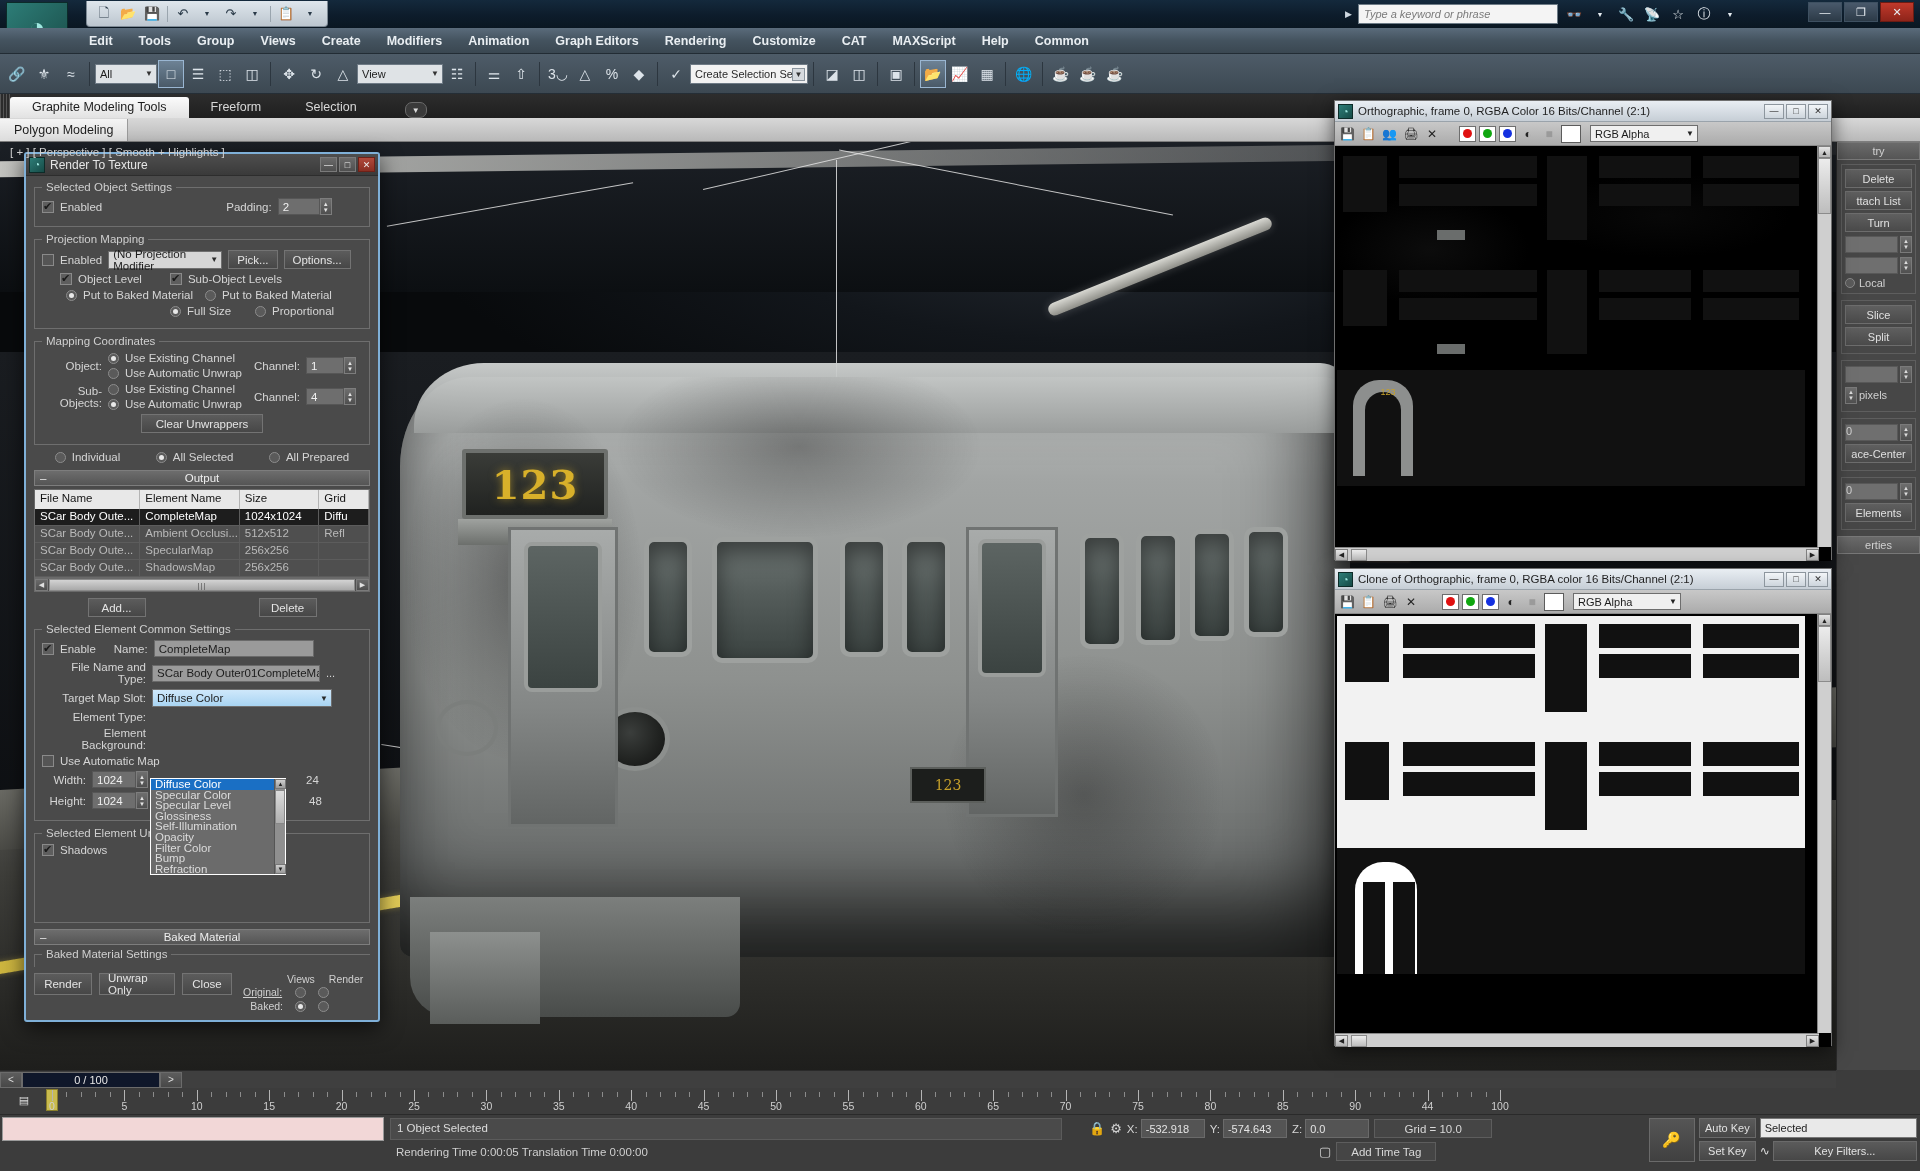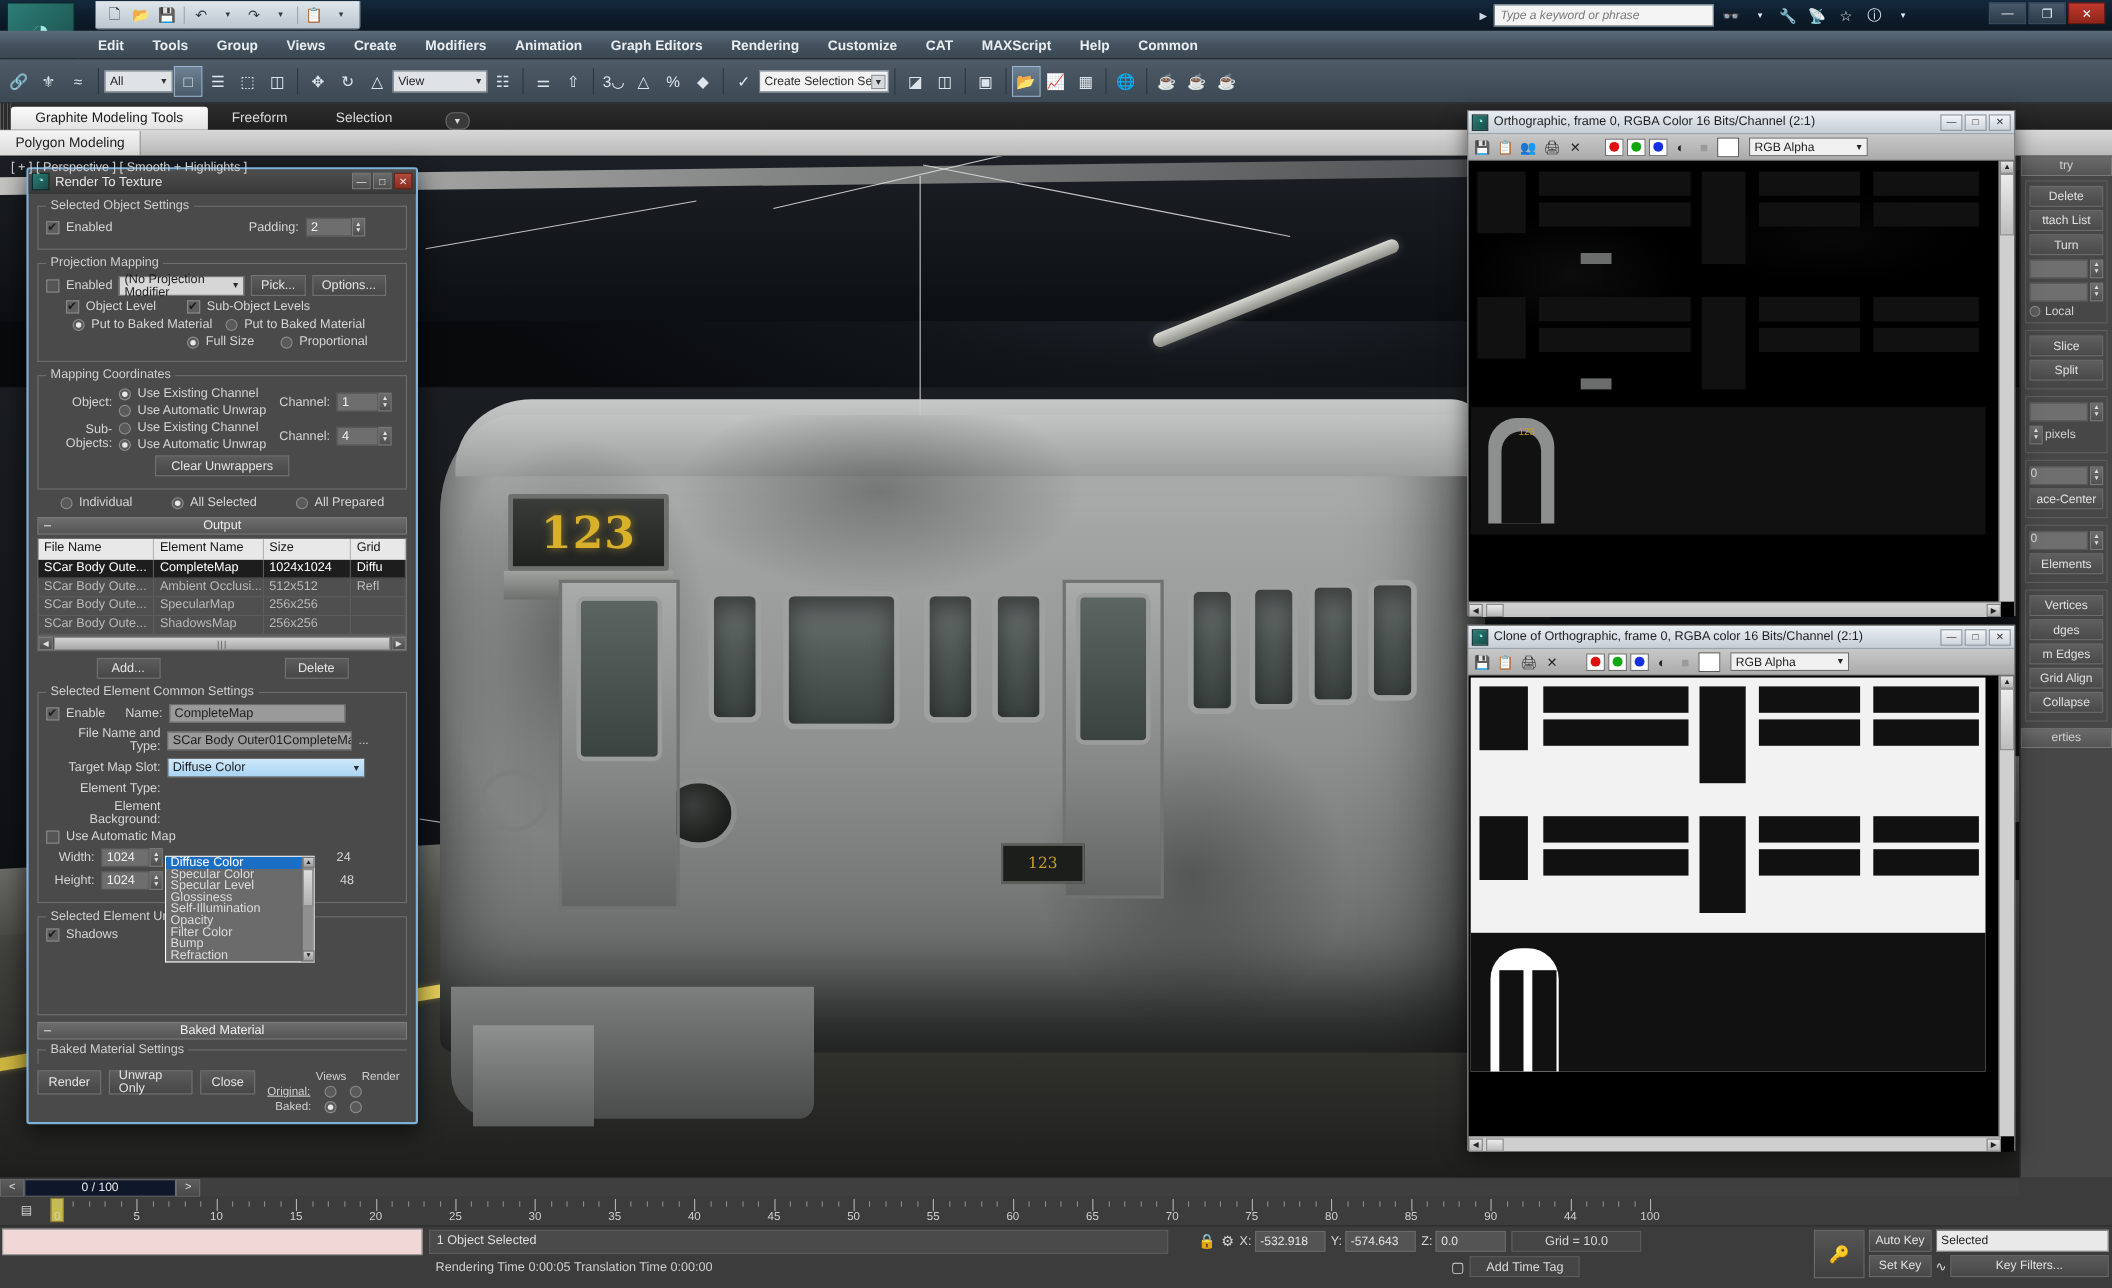--- a/index.html
+++ b/index.html
@@ -559,27 +559,20 @@
     </div>
     <div class="cpgrp">
       <div class="cpspin">
         <div class="cpfield">0</div>
         <div class="cparr">
             <span>▲</span>
             <span>▼</span>
           </div>
       </div>
       <div class="cpbtn">Elements</div>
-    </div>
-    <div class="cpgrp">
-      <div class="cpbtn">Vertices</div>
-      <div class="cpbtn">dges</div>
-      <div class="cpbtn">m Edges</div>
-      <div class="cpbtn">Grid Align</div>
-      <div class="cpbtn">Collapse</div>
     </div>
     <div class="cphdr">erties</div>
   </div>
 
   <div class="framebar">
     <div class="fbtn">&lt;</div>
     <div class="ffield">0 / 100</div>
     <div class="fbtn">&gt;</div>
   </div>
   <div class="trackbar">

